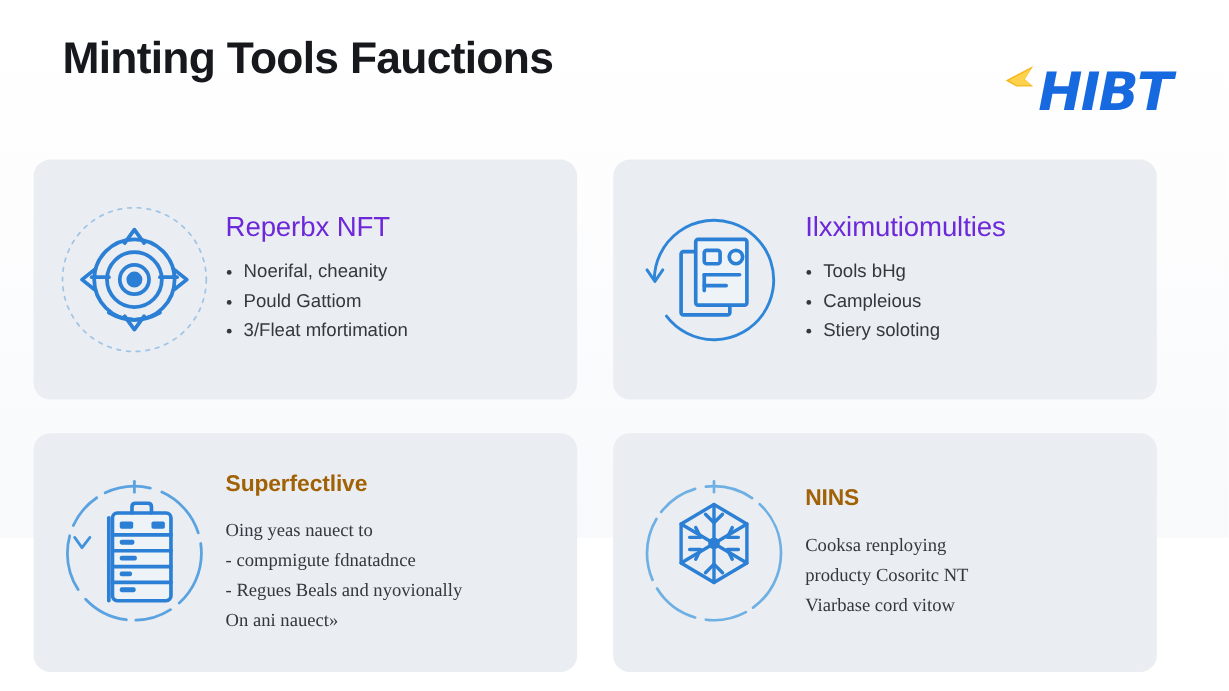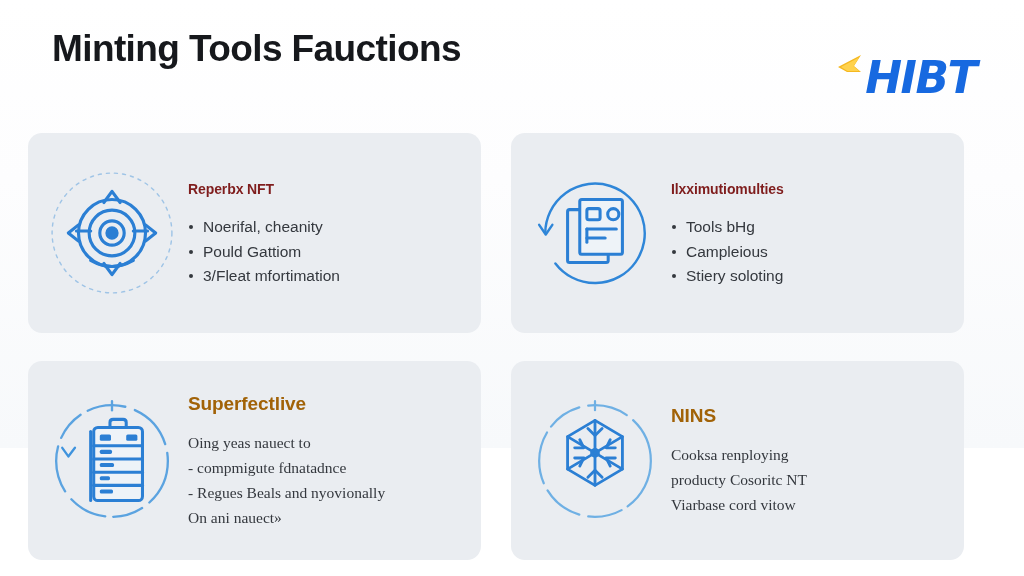--- a/index.html
+++ b/index.html
@@ -109,23 +109,23 @@
   }
   .card-icon svg { display: block; }
 
   .card-body {
     flex: 1 1 auto;
     padding-left: 6px;
     min-width: 0;
   }
 
   .card-heading {
-    font-size: 14px;
-    font-weight: 700;
-    color: #7f1d1d;
+    font-size: 23px;
+    font-weight: 400;
+    color: #6d28d9;
     line-height: 24px;
     margin-bottom: 14px;
     letter-spacing: -0.1px;
     white-space: nowrap;
   }
   .card-heading.accent {
     color: #a16207;
     font-size: 19px;
     font-weight: 700;
   }

